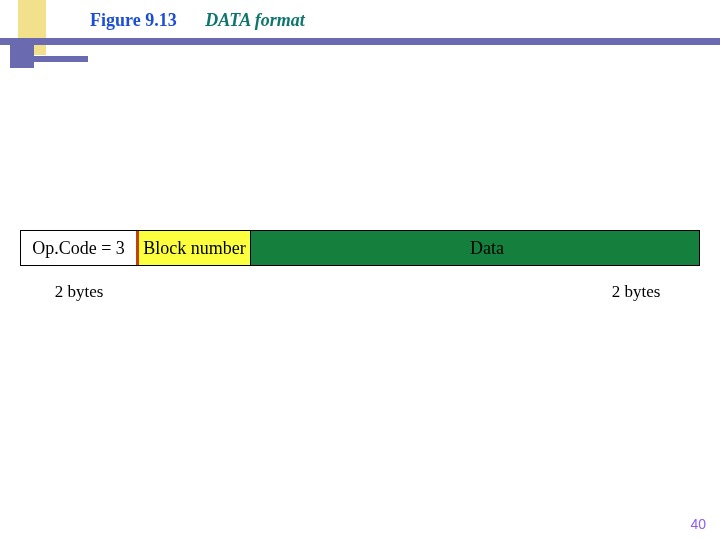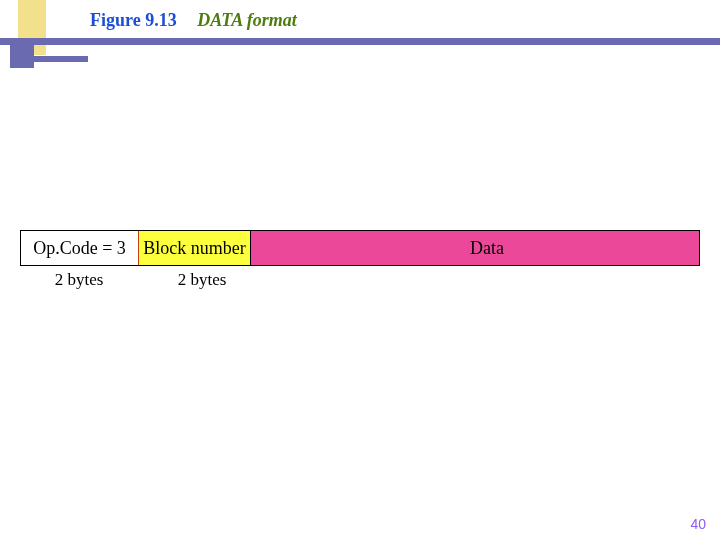--- a/index.html
+++ b/index.html
@@ -59,22 +59,22 @@
     left: 90px;
     font-size: 18px;
   }
   .title .fignum {
     color: #1d4ed8;
     font-weight: bold;
   }
   .title .figname {
     font-weight: bold;
     font-style: italic;
-    color: #4d7c0f;
-    margin-left: 16px;
+    color: #0f766e;
+    margin-left: 24px;
   }
   
   .packet {
     position: absolute;
     top: 230px;
     left: 20px;
     right: 20px;
   }
   .row {
     display: flex;
@@ -83,36 +83,37 @@
   }
   .cell {
     display: flex;
     align-items: center;
     justify-content: center;
     font-size: 18px;
     box-sizing: border-box;
   }
   .opcode {
     width: 118px;
-    border-right: 1px solid #c2410c;
+    border-right: 3px solid #c2410c;
     background: #fff;
   }
   .block {
     width: 112px;
     border-right: 1px solid #000;
     background: #fbff3e;
   }
   .data {
     flex: 1;
-    background: #ec4899;
+    background: #15803d;
     padding-left: 24px;
   }
   .labels {
     display: flex;
-    margin-top: 4px;
+    margin-top: 16px;
+    justify-content: space-between;
   }
   .labels .l {
     display: flex;
     justify-content: center;
     font-size: 17px;
   }
   .l1 { width: 118px; }
   .l2 { width: 128px; }
   .l3 { flex: 1; }
   .pagenum {

